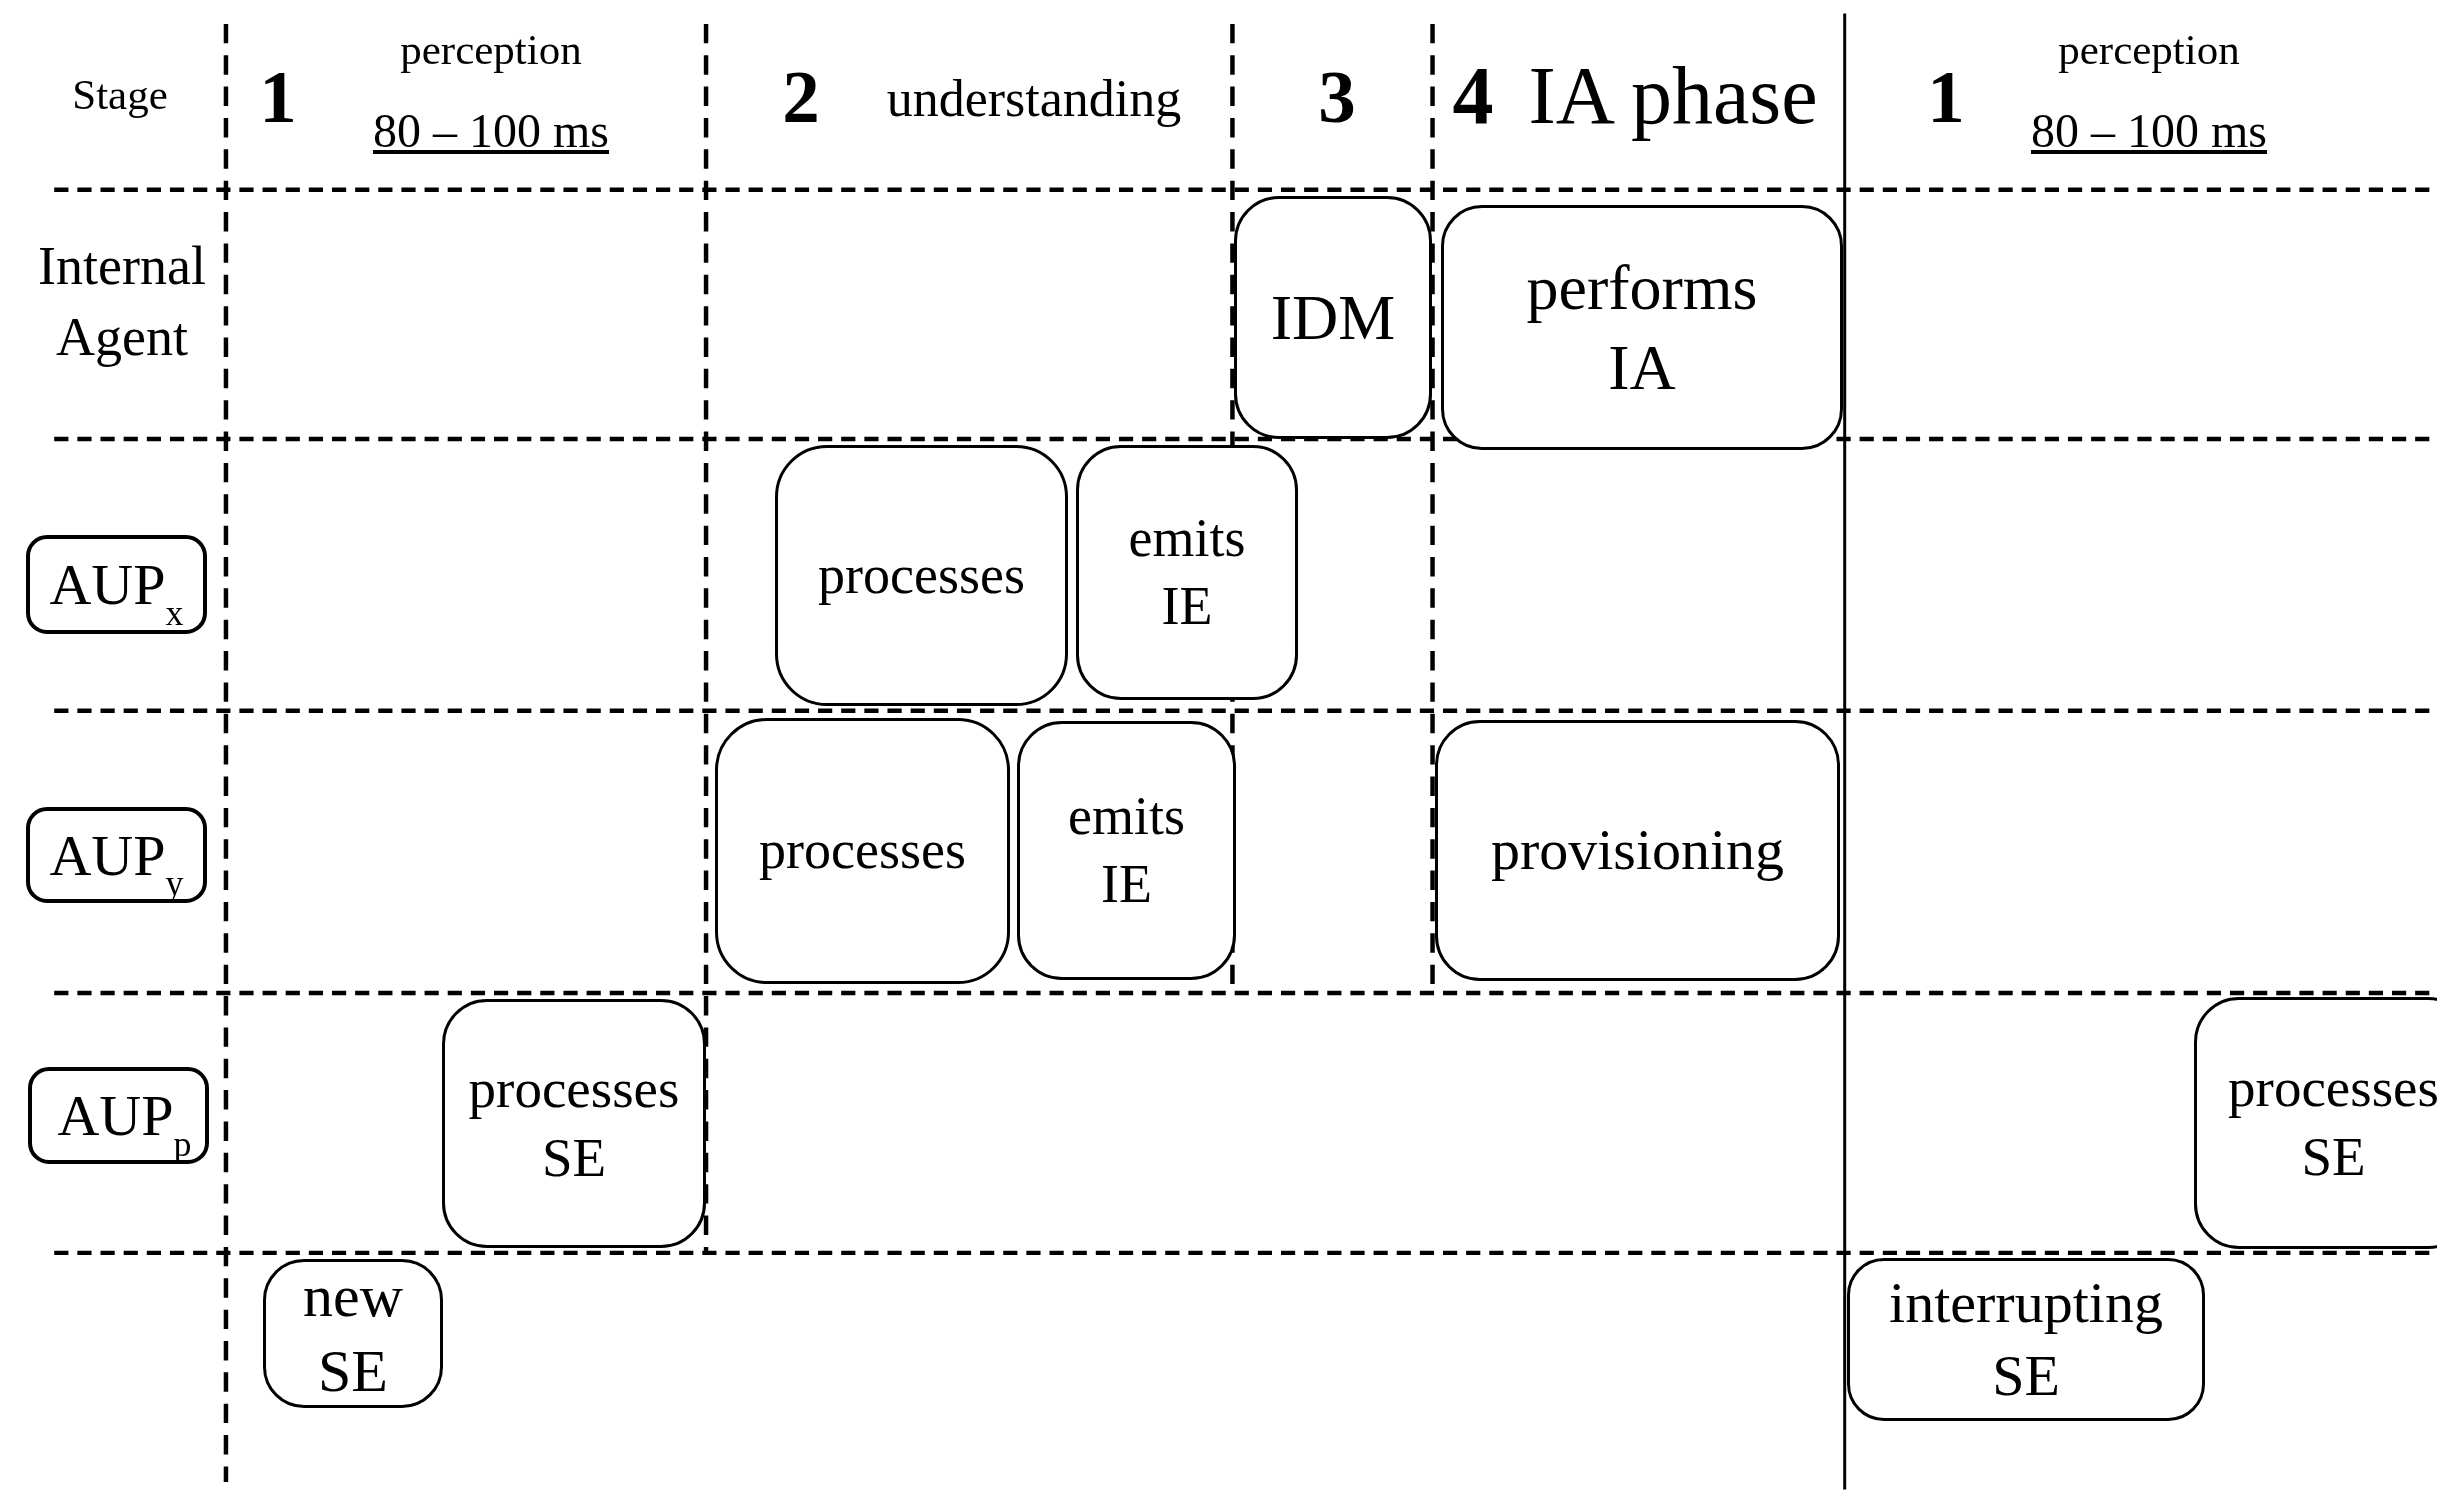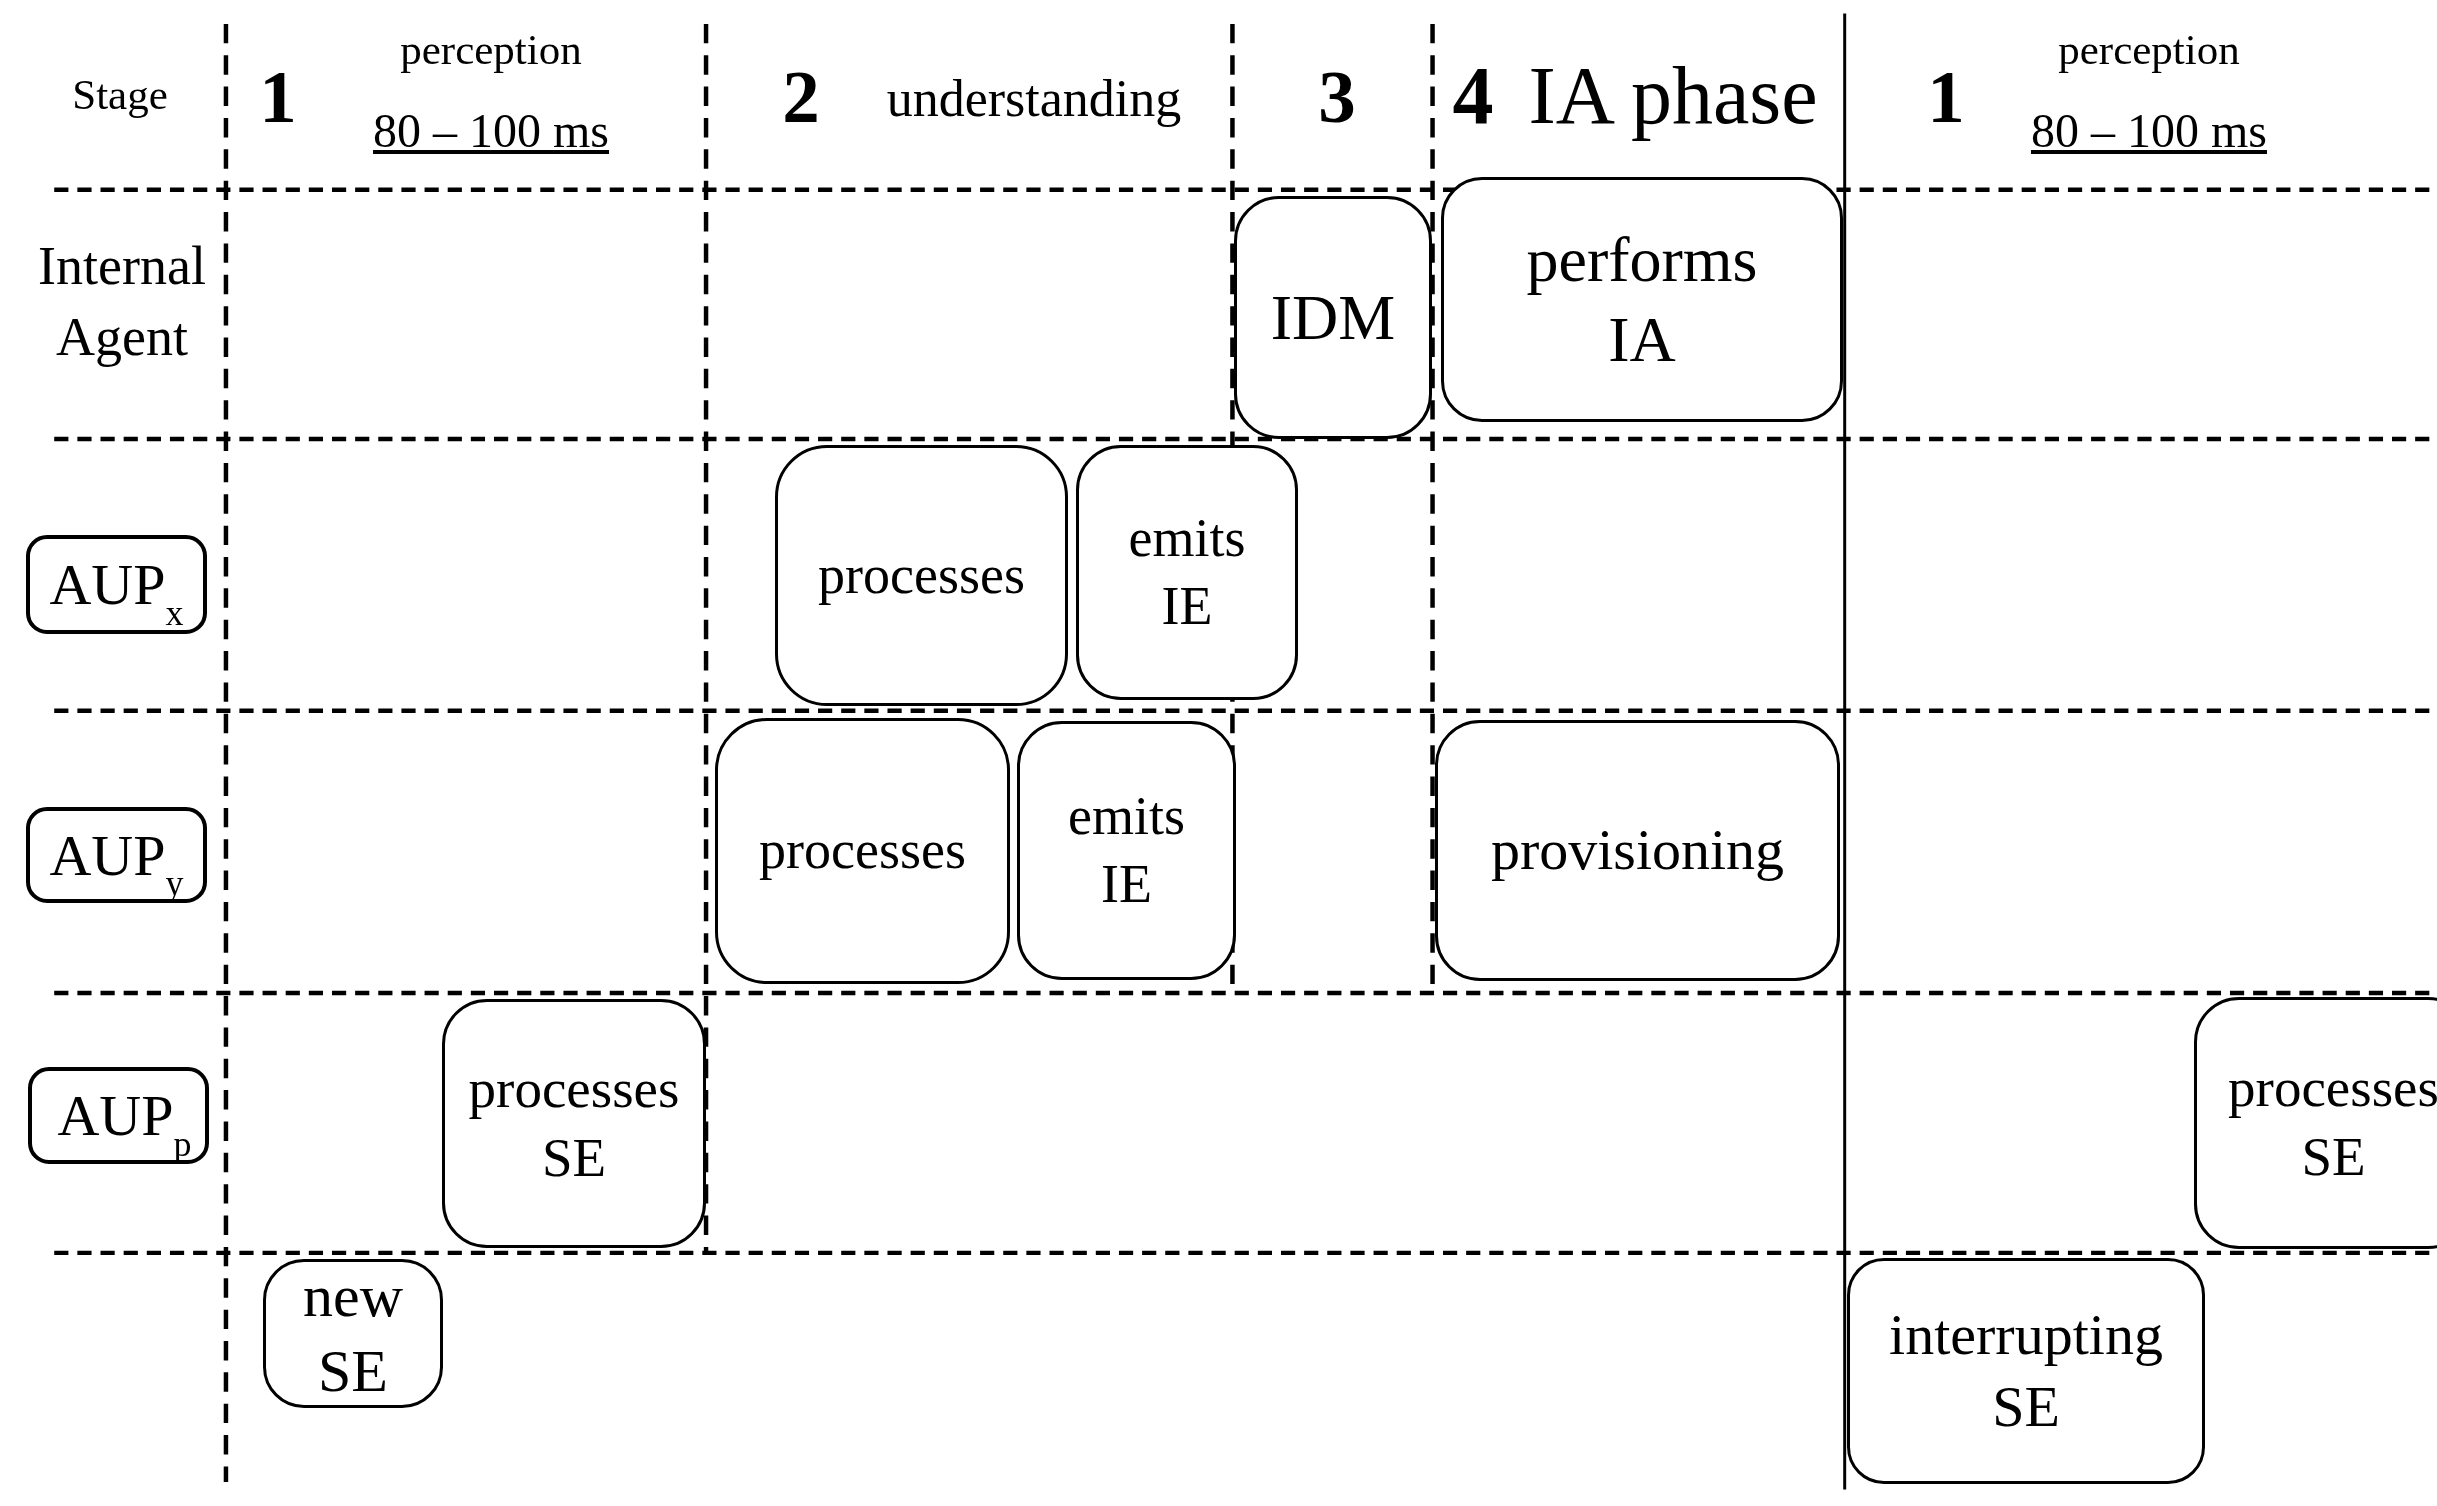--- a/index.html
+++ b/index.html
@@ -141,21 +141,21 @@
 
   <div class="label-box" style="left:28px; top:1067px; width:181px; height:97px;padding-left:12px;">
     <span><span>AUP</span><sub>p</sub></span>
   </div>
 
 
   <div class="act-box" style="left:1234px; top:196px; width:198px; height:243px; border-radius:45px; font-size:64px;">
     <span>IDM</span>
   </div>
 
-  <div class="act-box" style="left:1441px; top:177px; width:402px; height:245px; border-radius:41px; font-size:64px;">
+  <div class="act-box" style="left:1441px; top:205px; width:402px; height:245px; border-radius:41px; font-size:64px;">
     <span>performs</span>
     <span>IA</span>
   </div>
 
   <div class="act-box" style="left:775px; top:445px; width:293px; height:261px; border-radius:52px; font-size:54px;">
     <span>processes</span>
   </div>
 
   <div class="act-box" style="left:1076px; top:445px; width:222px; height:255px; border-radius:45px; font-size:54px;">
     <span>emits</span>
@@ -183,19 +183,19 @@
   <div class="act-box" style="left:2194px; top:997px; width:279px; height:252px; border-radius:45px; font-size:55px;">
     <span>processes</span>
     <span>SE</span>
   </div>
 
   <div class="act-box" style="left:263px; top:1259px; width:180px; height:149px; border-radius:41px; font-size:60px;">
     <span>new</span>
     <span>SE</span>
   </div>
 
-  <div class="act-box" style="left:1847px; top:1258px; width:358px; height:226px; border-radius:37px; font-size:58px;">
+  <div class="act-box" style="left:1847px; top:1258px; width:358px; height:163px; border-radius:37px; font-size:58px;">
     <span>interrupting</span>
     <span>SE</span>
   </div>
 
 </div>
 
 
 </body></html>

